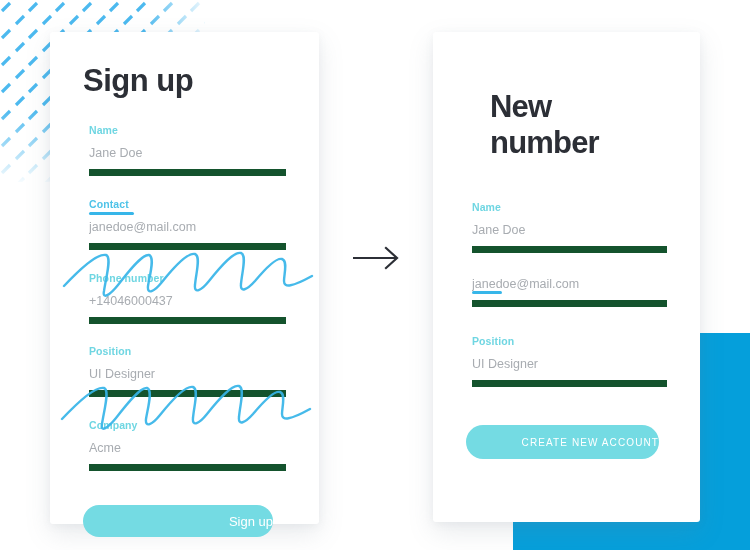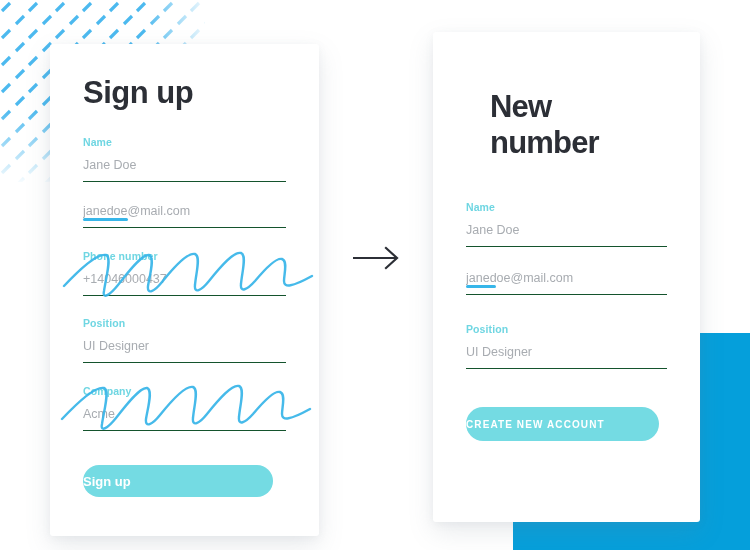--- a/index.html
+++ b/index.html
@@ -54,21 +54,21 @@
   .card {
     position: absolute;
     background: #ffffff;
     border-radius: 3px;
     box-shadow: 0 10px 26px rgba(120,130,145,0.16),
                 0 2px 8px rgba(120,130,145,0.08);
     z-index: 5;
   }
   #card-signup {
     left: 50px;
-    top: 44px;
+    top: 32px;
     width: 269px;
     height: 492px;
   }
   #card-new-account {
     left: 433px;
     top: 32px;
     width: 267px;
     height: 490px;
   }
 
@@ -93,20 +93,21 @@
     font-size: 31px;
     line-height: 36px;
     padding-top: 57px;
     letter-spacing: -0.8px;
     margin-left: 24px;
   }
 
   
   .field {
     position: relative;
+    margin-left: 6px;
   }
   .field-label {
     display: block;
     font-size: 10.5px;
     font-weight: bold;
     color: #6fd6e2;
     letter-spacing: 0.1px;
     margin-bottom: 10px;
   }
   .field-label.accent-blue { color: #4fc3e8; }
@@ -116,21 +117,21 @@
     height: 3px;
     background: #37b6e9;
     border-radius: 2px;
     left: 0;
   }
 
   .field-value {
     display: block;
     width: 100%;
     border: none;
-    border-bottom: 1px solid #14532d;
+    border-bottom: 7px solid #14532d;
     background: transparent;
     font-family: "Liberation Sans", sans-serif;
     font-size: 12.5px;
     color: #a8acb1;
     padding: 0 0 9px 0;
     outline: none;
   }
   .field-value::placeholder { color: #a8acb1; }
 
   
@@ -147,22 +148,22 @@
 
   
   .btn {
     display: block;
     border: none;
     cursor: pointer;
     background: #74dbe3;
     color: #ffffff;
     border-radius: 22px;
     font-family: "Liberation Sans", sans-serif;
-    font-weight: bold;
-    text-align: left;
+    font-weight: normal;
+    text-align: right;
   }
   #btn-signup {
     margin-top: 34px;
     width: 190px;
     height: 32px;
     font-size: 13px;
     letter-spacing: 0px;
   }
   #btn-create {
     margin-top: 38px;
@@ -223,20 +224,21 @@
   <div class="card-inner">
 
     <h1 class="card-title" id="signup-title">Sign up</h1>
 
     <div class="field" id="f-name">
       <span class="field-label">Name</span>
       <input class="field-value" type="text" value="Jane Doe" style="">
     </div>
 
     <div class="field" id="f-contact">
+      <span class="field-label accent-blue">Contact</span>
       <span class="label-underline" style="width:45px; top:14px;"></span>
       <input class="field-value" type="text" value="janedoe@mail.com" style="">
     </div>
 
     <div class="field" id="f-phone">
       <span class="field-label">Phone number</span>
       <input class="field-value" type="text" value="+14046000437" style="">
     </div>
 
     <div class="field" id="f-position">

